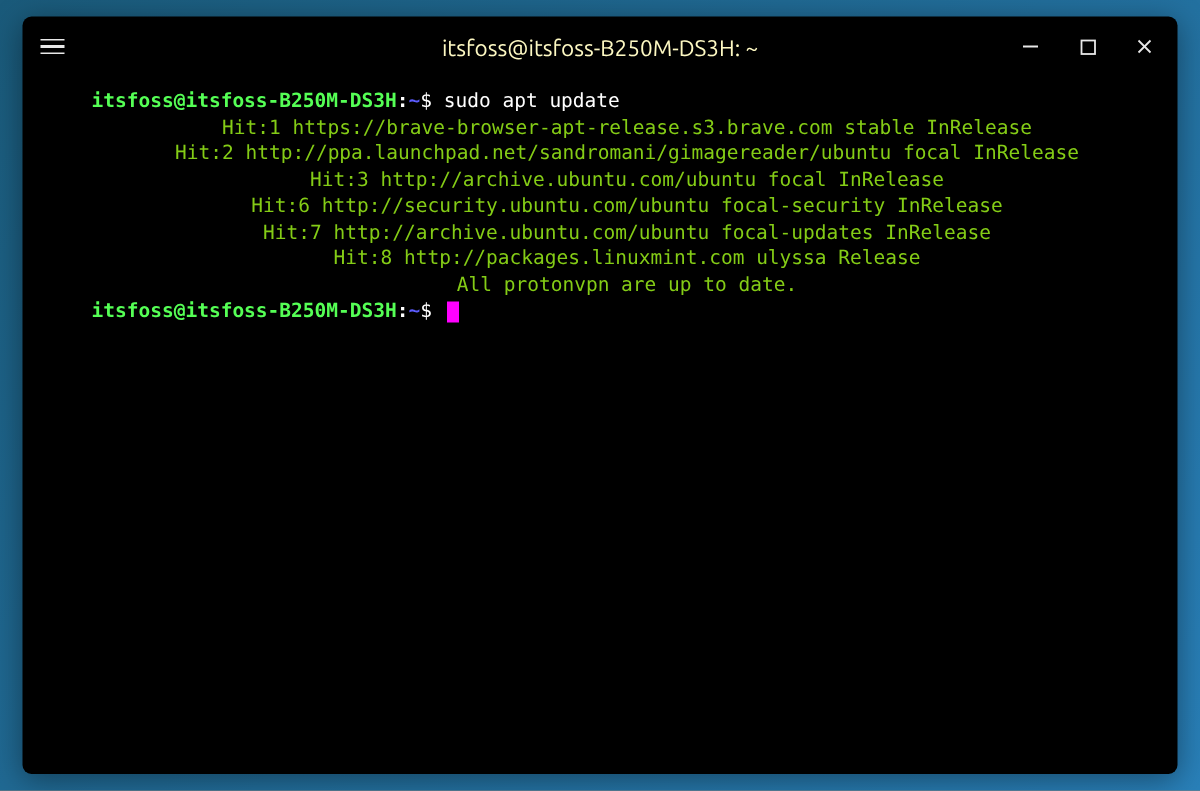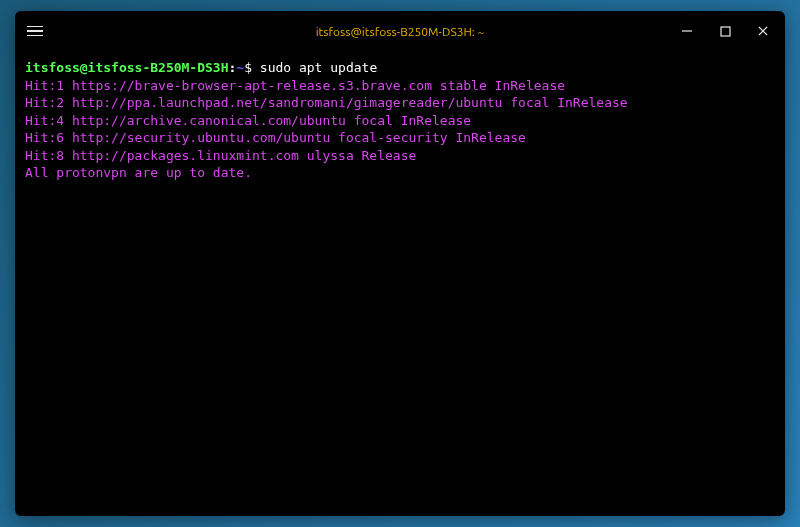--- a/index.html
+++ b/index.html
@@ -24,23 +24,23 @@
       border-radius: 6px;
       display: flex;
       flex-direction: column;
       box-shadow: 0 4px 20px rgba(0,0,0,0.4);
     }
     .titlebar {
       height: 40px;
       display: flex;
       align-items: center;
       padding: 0 12px;
-      color: #eab308;
+      color: #fef9c3;
       font-family: 'Ubuntu', 'DejaVu Sans', sans-serif;
-      font-size: 12px;
+      font-size: 15px;
     }
     .titlebar-left {
       width: 150px;
       display: flex;
       align-items: center;
     }
     .titlebar-center {
       flex: 1;
       text-align: center;
     }
@@ -94,32 +94,34 @@
       color: #5c5cff;
       font-weight: bold;
     }
     .dollar {
       color: #ffffff;
     }
     .command {
       color: #ffffff;
     }
     .output {
-      color: #d946ef;
+      color: #84cc16;
+      text-align: center;
     }
     .cursor {
       display: inline-block;
       width: 8px;
       height: 14px;
       background: #ff00ff;
       vertical-align: text-bottom;
       margin-left: 2px;
     }
     .line {
       white-space: pre;
+      margin-left: 36px;
     }
   </style>
 </head>
 <body>
 
 <div class="window">
   <div class="titlebar">
     <div class="titlebar-left">
       <div class="hamburger">
         <span></span>
@@ -144,18 +146,20 @@
             <line x1="2" y1="2" x2="10" y2="10" stroke-width="1.2"></line>
             <line x1="10" y1="2" x2="2" y2="10" stroke-width="1.2"></line>
           </svg>
       </div>
     </div>
   </div>
   <div class="terminal-content">
     <div class="line"><span class="prompt">itsfoss@itsfoss-B250M-DS3H</span><span class="prompt-sep">:</span><span class="tilde">~</span><span class="dollar">$</span> <span class="command">sudo apt update</span></div>
     <div class="line output">Hit:1 https://brave-browser-apt-release.s3.brave.com stable InRelease</div>
     <div class="line output">Hit:2 http://ppa.launchpad.net/sandromani/gimagereader/ubuntu focal InRelease</div>
-    <div class="line output">Hit:4 http://archive.canonical.com/ubuntu focal InRelease</div>
+    <div class="line output">Hit:3 http://archive.ubuntu.com/ubuntu focal InRelease</div>
     <div class="line output">Hit:6 http://security.ubuntu.com/ubuntu focal-security InRelease</div>
+    <div class="line output">Hit:7 http://archive.ubuntu.com/ubuntu focal-updates InRelease</div>
     <div class="line output">Hit:8 http://packages.linuxmint.com ulyssa Release</div>
     <div class="line output">All protonvpn are up to date.</div>
+    <div class="line"><span class="prompt">itsfoss@itsfoss-B250M-DS3H</span><span class="prompt-sep">:</span><span class="tilde">~</span><span class="dollar">$</span> <span class="cursor"></span></div>
   </div>
 </div>
 
 </body></html>

